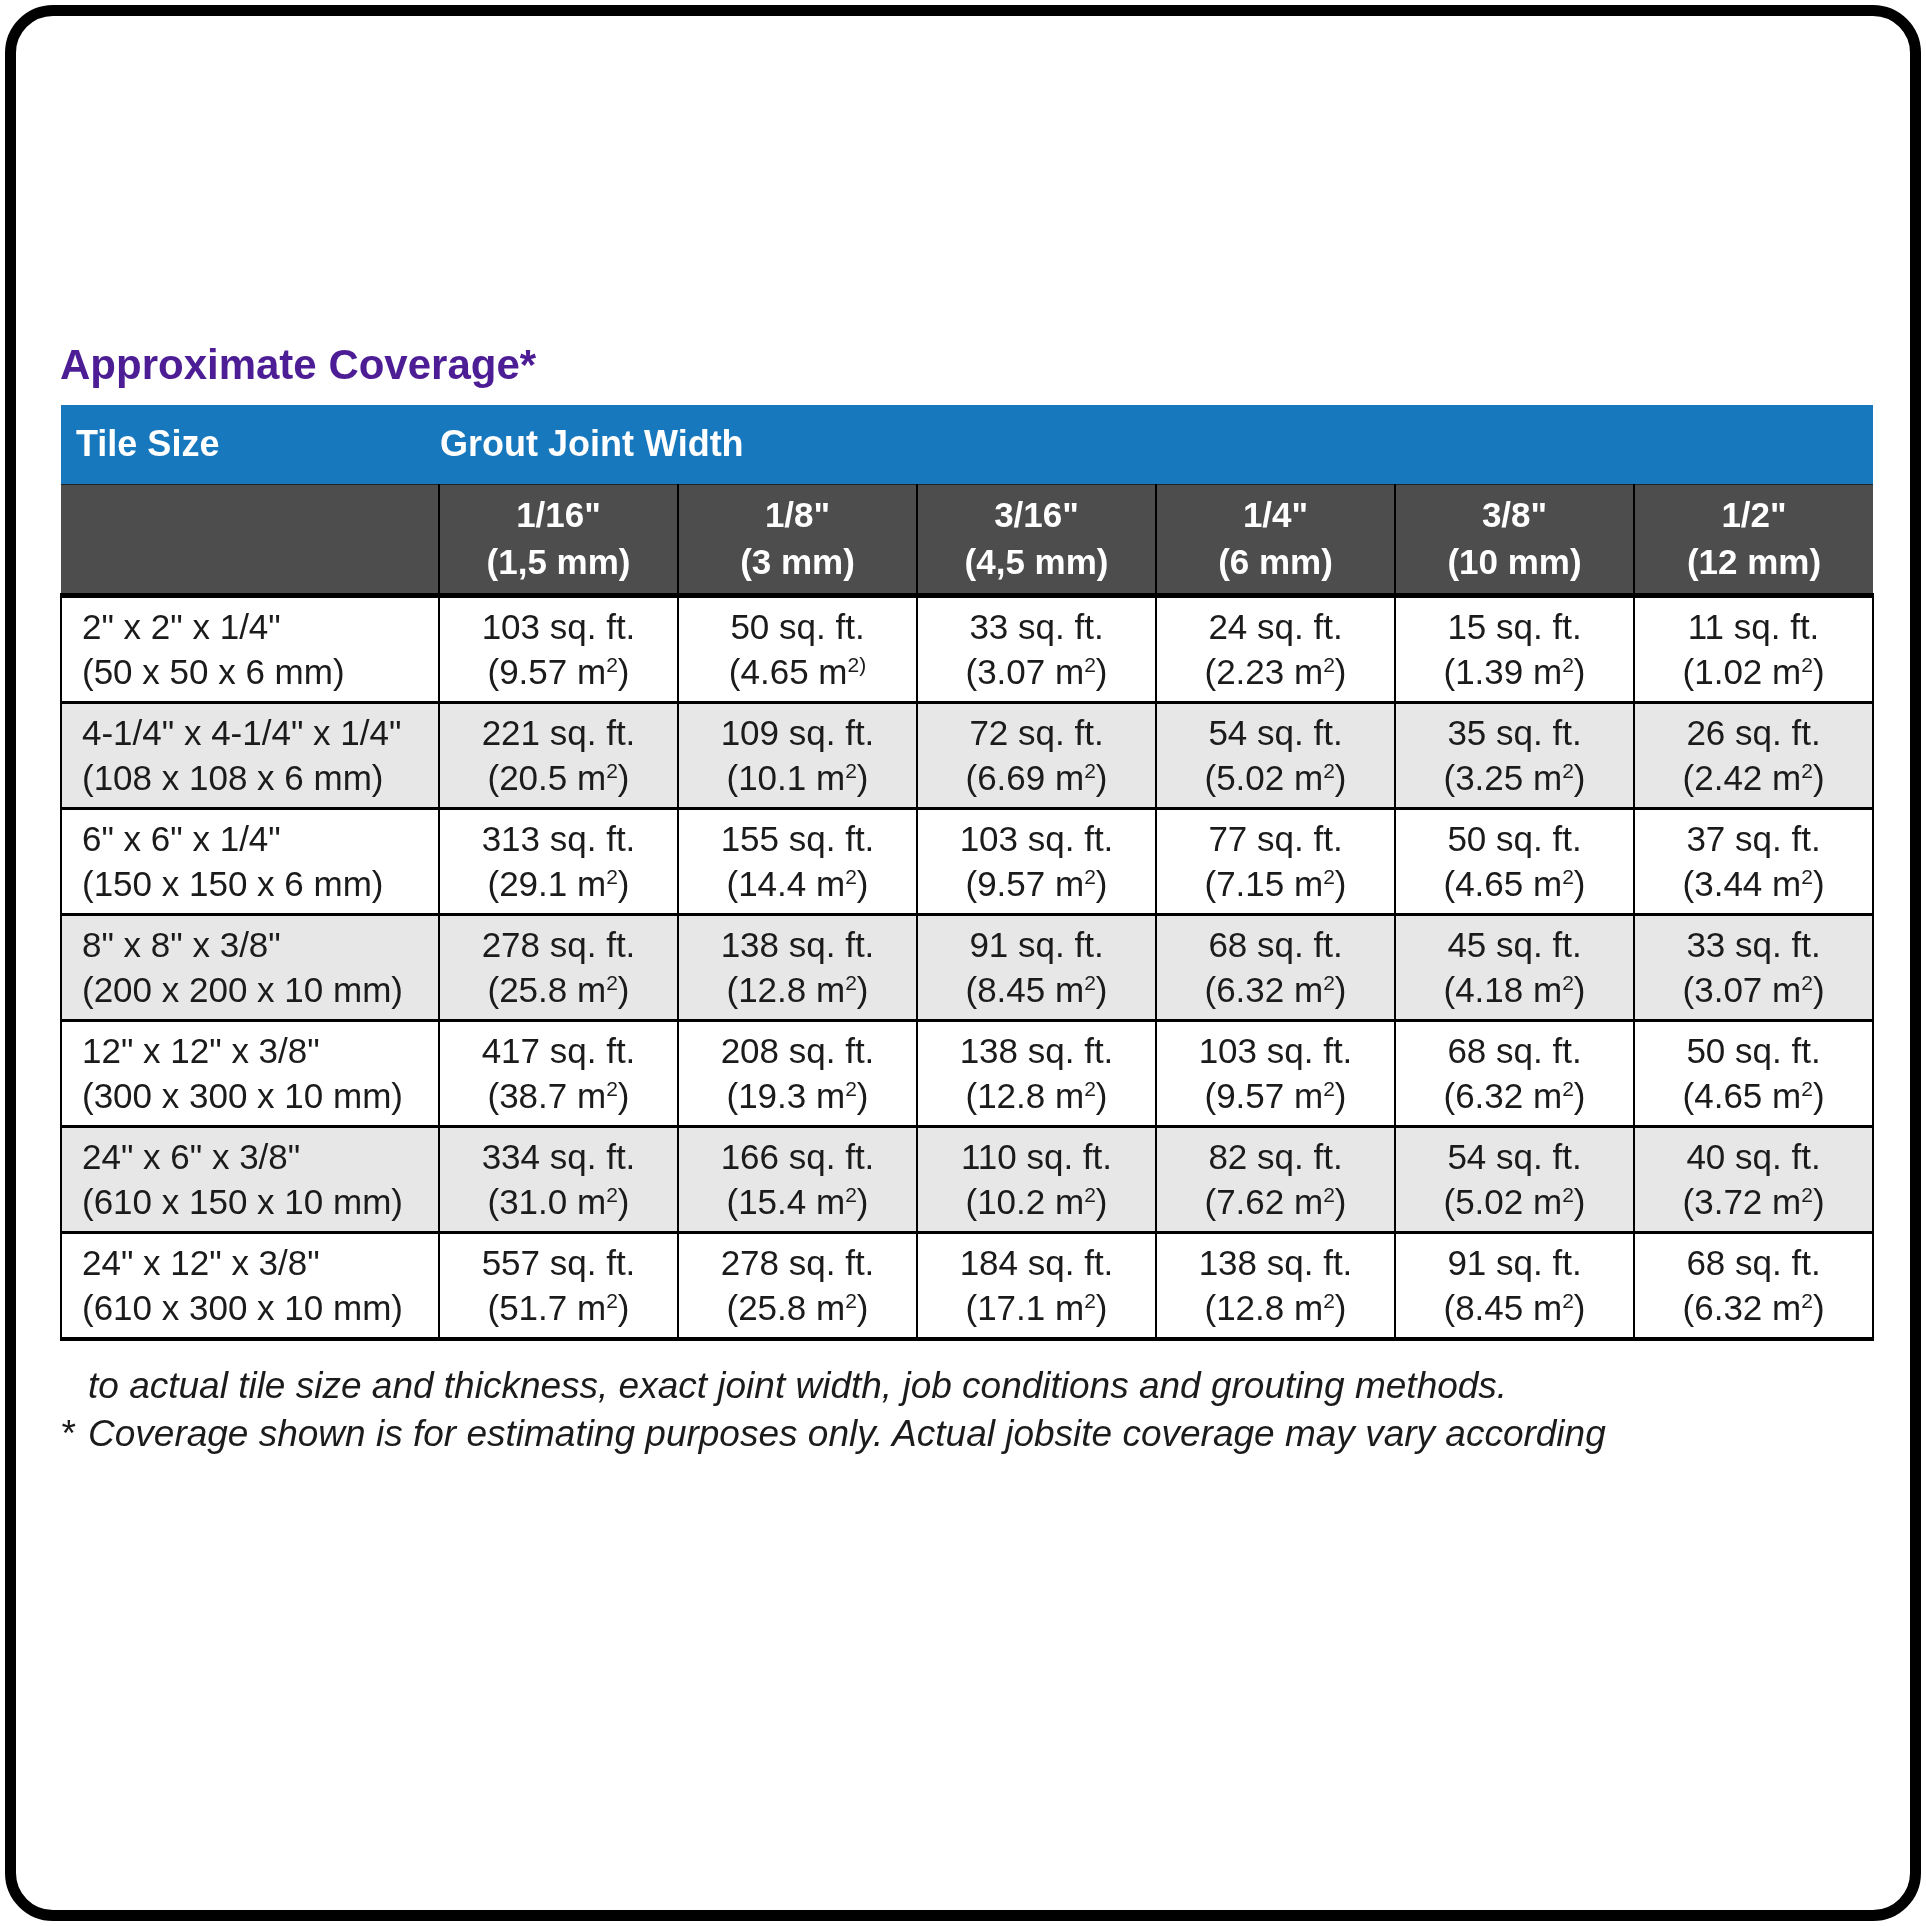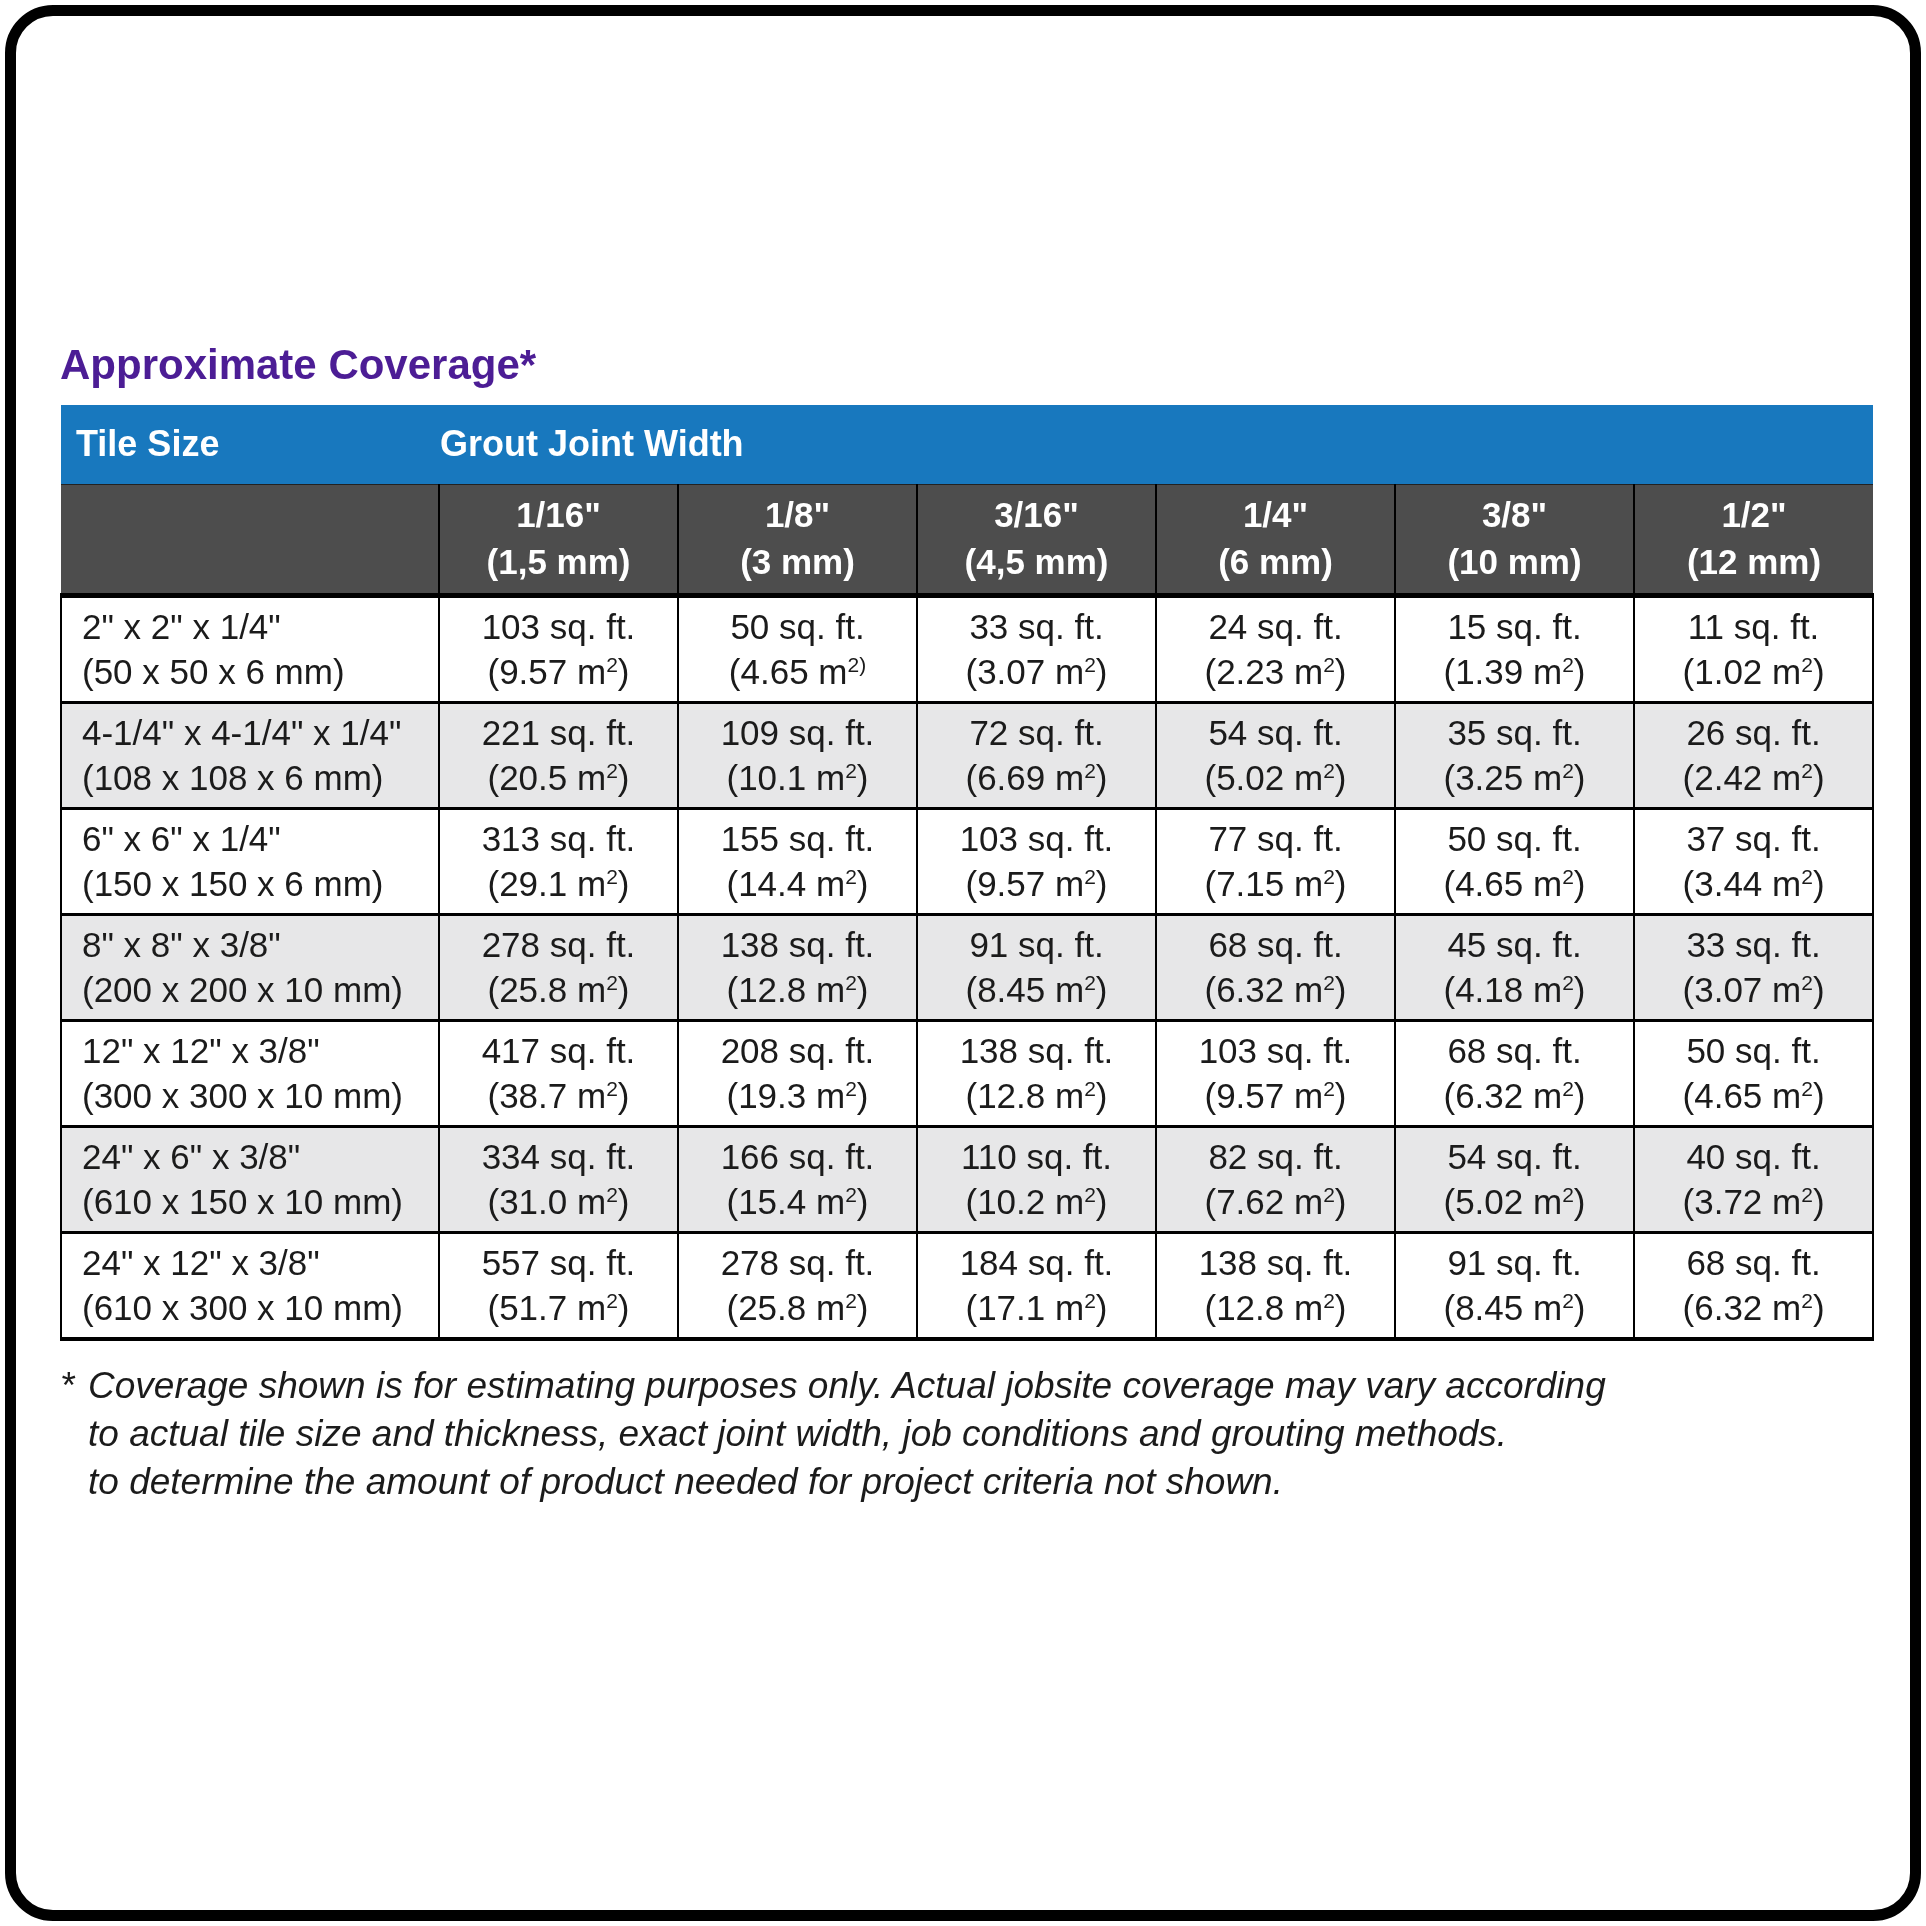--- a/index.html
+++ b/index.html
@@ -199,18 +199,17 @@
           <td>278 sq. ft.<br>(25.8 m<sup>2</sup>)</td>
           <td>184 sq. ft.<br>(17.1 m<sup>2</sup>)</td>
           <td>138 sq. ft.<br>(12.8 m<sup>2</sup>)</td>
           <td>91 sq. ft.<br>(8.45 m<sup>2</sup>)</td>
           <td>68 sq. ft.<br>(6.32 m<sup>2</sup>)</td>
         </tr>
       </tbody>
   </table>
 
   <div class="footnote">
+      <div class="fn-line">to actual tile size and thickness, exact joint width, job conditions and grouting methods.</div>
       <div class="fn-line first"><span class="fn-marker">*</span>Coverage shown is for estimating purposes only. Actual jobsite coverage may vary according</div>
-      <div class="fn-line">to actual tile size and thickness, exact joint width, job conditions and grouting methods.</div>
-      <div class="fn-line">to determine the amount of product needed for project criteria not shown.</div>
     </div>
 </div>
 
 
 </body></html>

